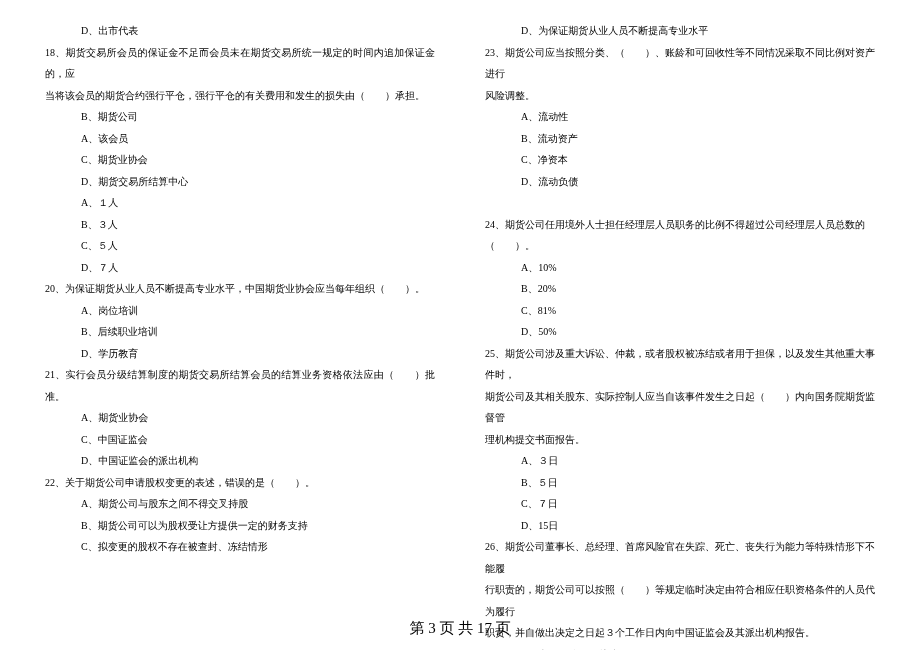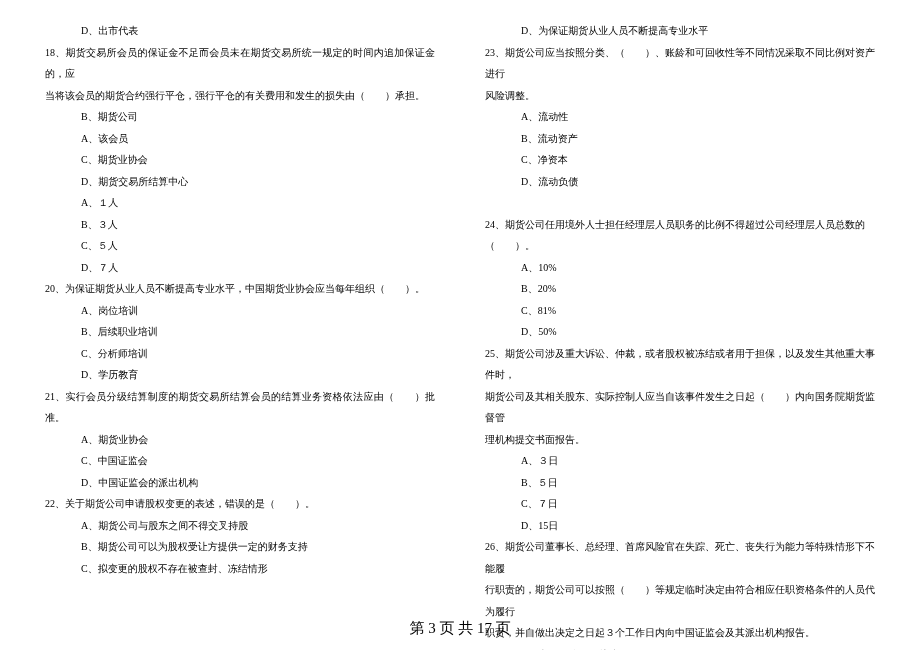--- a/index.html
+++ b/index.html
@@ -53,21 +53,20 @@
     <div class="option">A、该会员</div>
     <div class="option">C、期货业协会</div>
     <div class="option">D、期货交易所结算中心</div>
     <div class="option">A、１人</div>
     <div class="option">B、３人</div>
     <div class="option">C、５人</div>
     <div class="option">D、７人</div>
     <div class="question">20、为保证期货从业人员不断提高专业水平，中国期货业协会应当每年组织（　　）。</div>
     <div class="option">A、岗位培训</div>
     <div class="option">B、后续职业培训</div>
-    <div class="option">C、分析师培训</div>
     <div class="option">D、学历教育</div>
     <div class="question">21、实行会员分级结算制度的期货交易所结算会员的结算业务资格依法应由（　　）批准。</div>
     <div class="option">A、期货业协会</div>
     <div class="option">C、中国证监会</div>
     <div class="option">D、中国证监会的派出机构</div>
     <div class="question">22、关于期货公司申请股权变更的表述，错误的是（　　）。</div>
     <div class="option">A、期货公司与股东之间不得交叉持股</div>
     <div class="option">B、期货公司可以为股权受让方提供一定的财务支持</div>
     <div class="option">C、拟变更的股权不存在被查封、冻结情形</div>
   </div>

